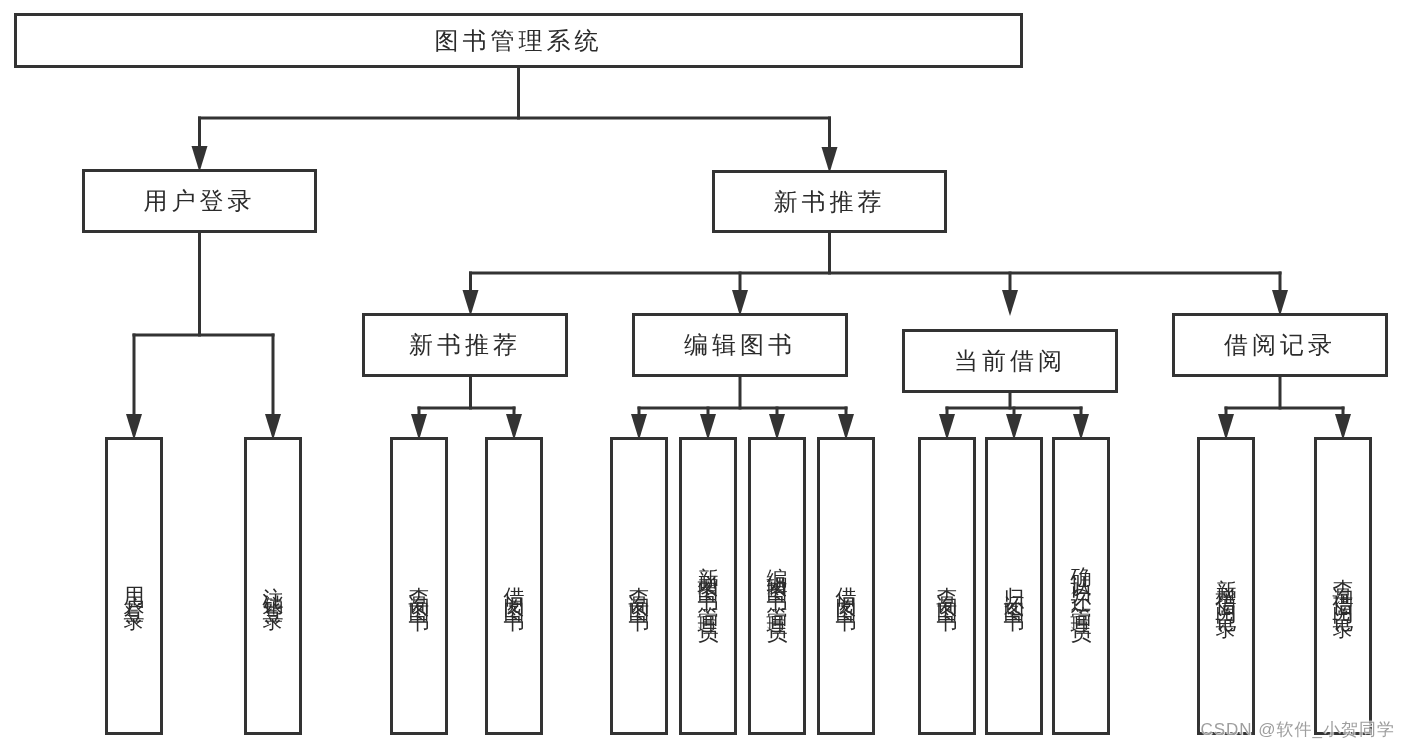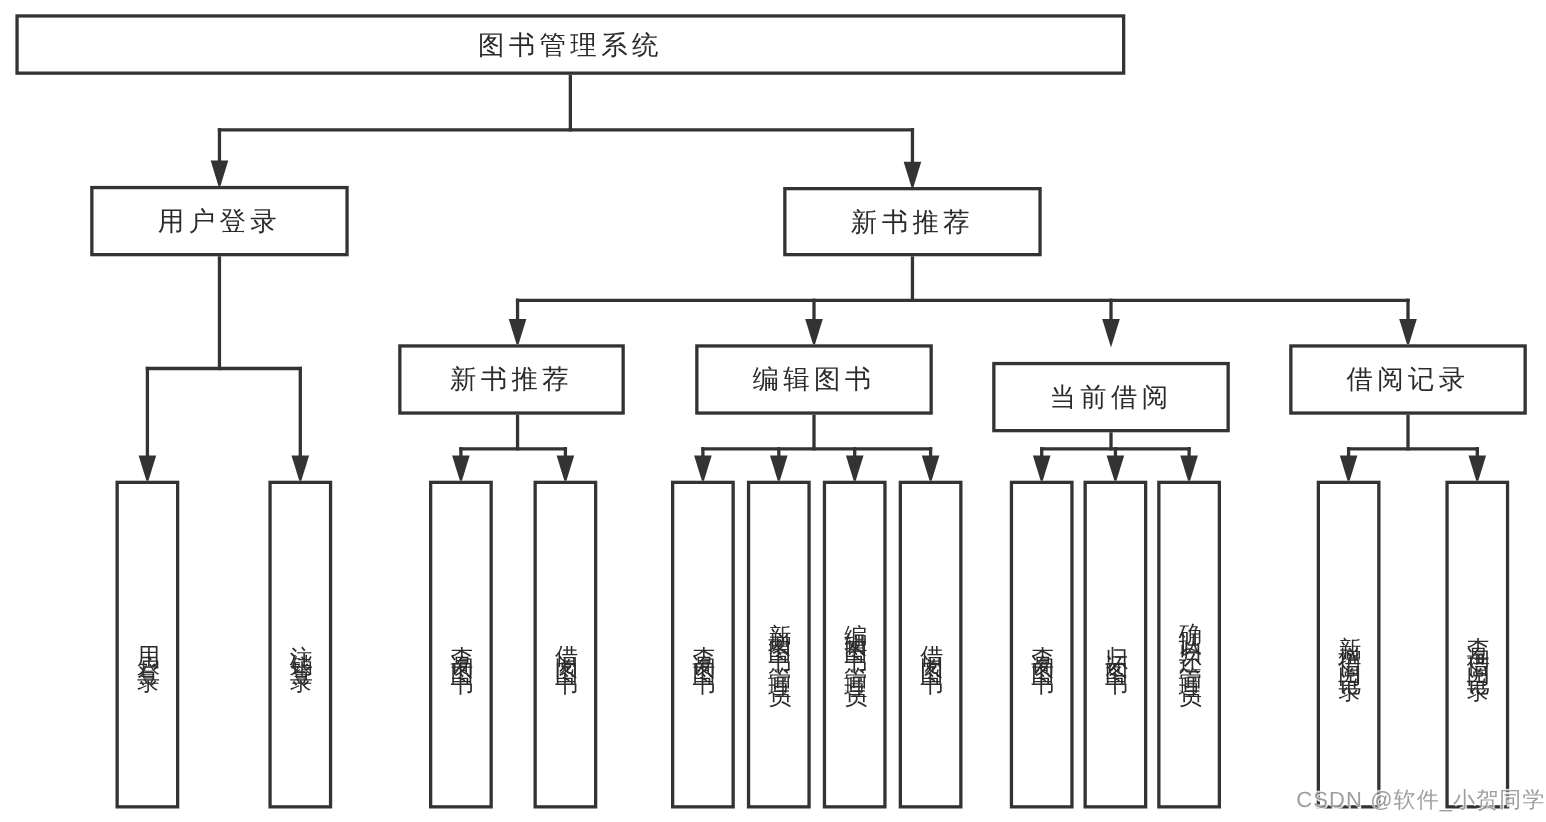--- a/index.html
+++ b/index.html
@@ -32,23 +32,23 @@
     white-space: nowrap;
   }
   .node.v {
     writing-mode: vertical-rl;
     text-orientation: mixed;
     font-size: 21px;
     letter-spacing: 8px;
   }
   .watermark {
     position: absolute;
-    right: 0;
+    right: 10px;
     bottom: 6px;
-    font-size: 20px;
+    font-size: 17px;
     letter-spacing: 1px;
     color: var(--watermark, #9e9e9e);
     text-shadow: 1px 1px 1px #ffffff, -1px -1px 1px #ffffff;
     white-space: nowrap;
   }
 </style>
 </head>
 <body>
 
 <div class="canvas">

